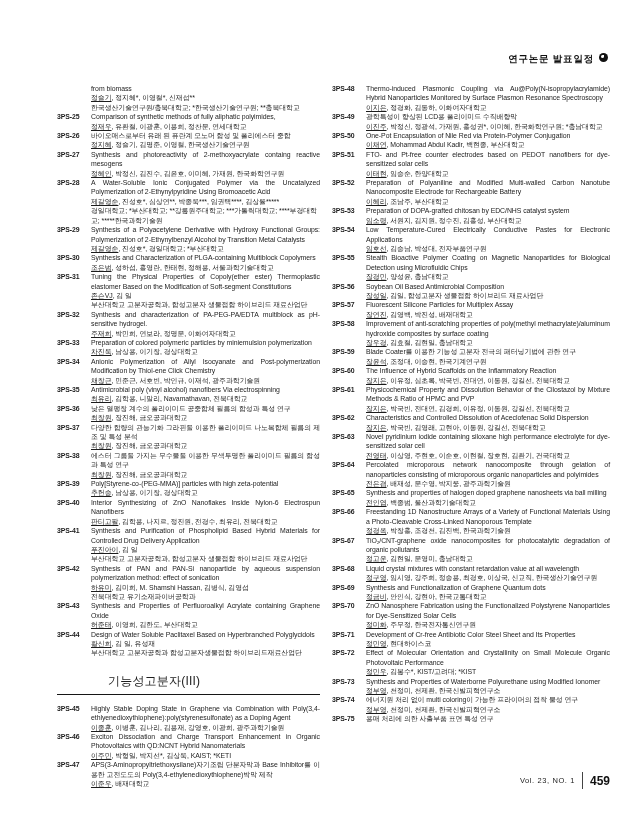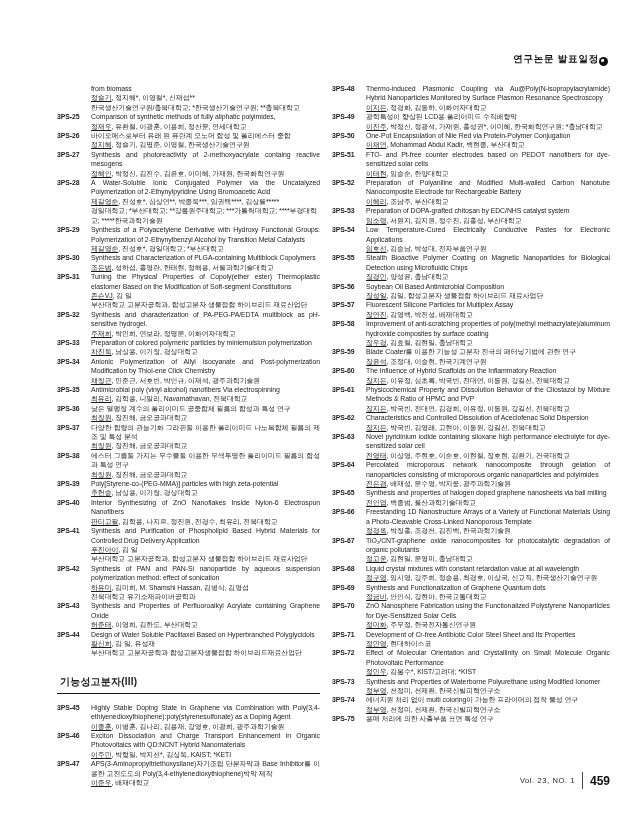--- a/index.html
+++ b/index.html
@@ -6,39 +6,39 @@
   html,body { width:621px; height:830px; }
   body {
     background:#ffffff;
     font-family:"Liberation Sans", sans-serif;
     color:#1c1c1c;
     position:relative;
     overflow:hidden;
   }
   .page { position:absolute; inset:0; background:#fff; }
 
-  .header { position:absolute; top:53px; right:13px; display:flex; align-items:flex-end; }
+  .header { position:absolute; top:53px; right:13px; display:flex; align-items:flex-start; gap:5px; }
   .header-title { font-weight:bold; font-size:9.5px; letter-spacing:0.8px; color:#111; }
   .header-icon { width:9px; height:9px; background:#111; border-radius:50%; position:relative; display:inline-block; }
   .header-icon::after { content:""; position:absolute; left:2px; top:2px; width:3.2px; height:3.2px; background:#fff; border-radius:50% 0 50% 50%; }
 
   .columns { position:absolute; top:84px; left:57px; display:flex; gap:12px; }
   .col { display:block; }
   .col-0 { width:263px; }
   .col-1 { width:278px; }
 
   .entry { display:flex; align-items:flex-start; }
   .num { flex:0 0 34px; width:34px; font-weight:bold; font-size:6.9px; line-height:9.4px; letter-spacing:-0.1px; }
   .ebody { flex:1; min-width:0; }
   .title { font-size:6.9px; line-height:9.4px; text-align:justify; letter-spacing:-0.05px; }
   .authors, .affil { font-size:6.9px; line-height:9.4px; letter-spacing:-0.05px; }
   .first { text-decoration:underline; text-underline-offset:1px; }
 
   .section { margin:13px 0 9px 0; border-bottom:1.4px solid #161616; padding:0 0 4px 3px; width:100%; }
-  .section-title { font-weight:bold; font-size:10px; letter-spacing:0.2px; }
+  .section-title { font-weight:normal; font-size:12px; letter-spacing:0.2px;margin-left:48px; }
 
   .footer { position:absolute; top:772px; right:11px; display:flex; align-items:center; gap:7px; }
   .footer-vol { font-size:7.5px; letter-spacing:0.6px; color:#222; }
   .footer-bar { width:1px; height:17px; background:#444; }
   .footer-page { font-size:12px; font-weight:bold; color:#111; }
 </style>
 </head>
 <body>
 
 <div class="page">

